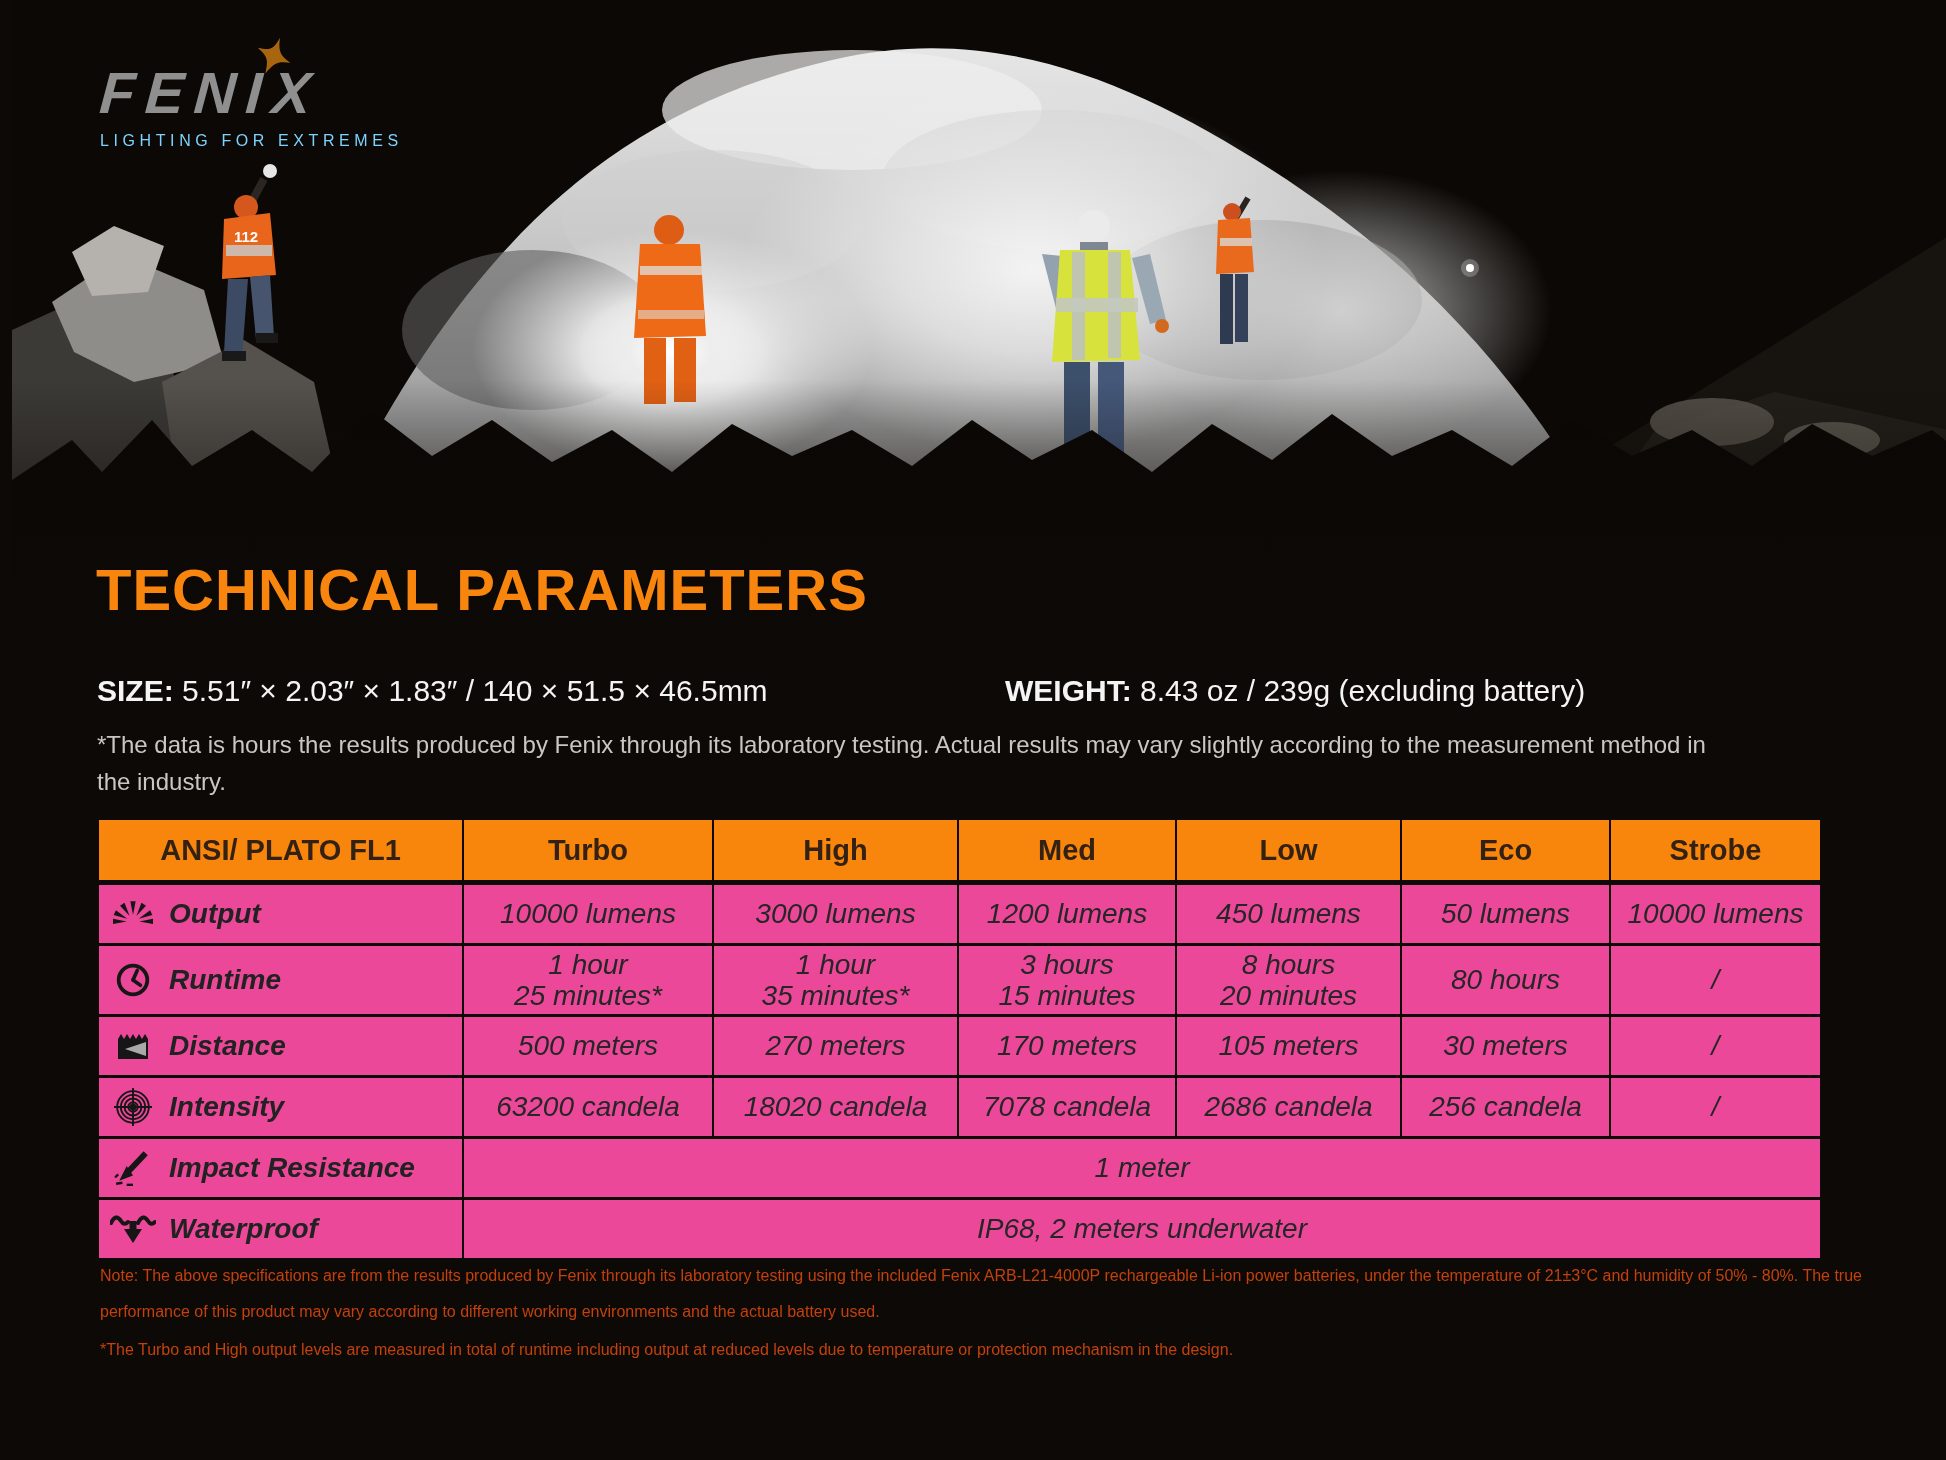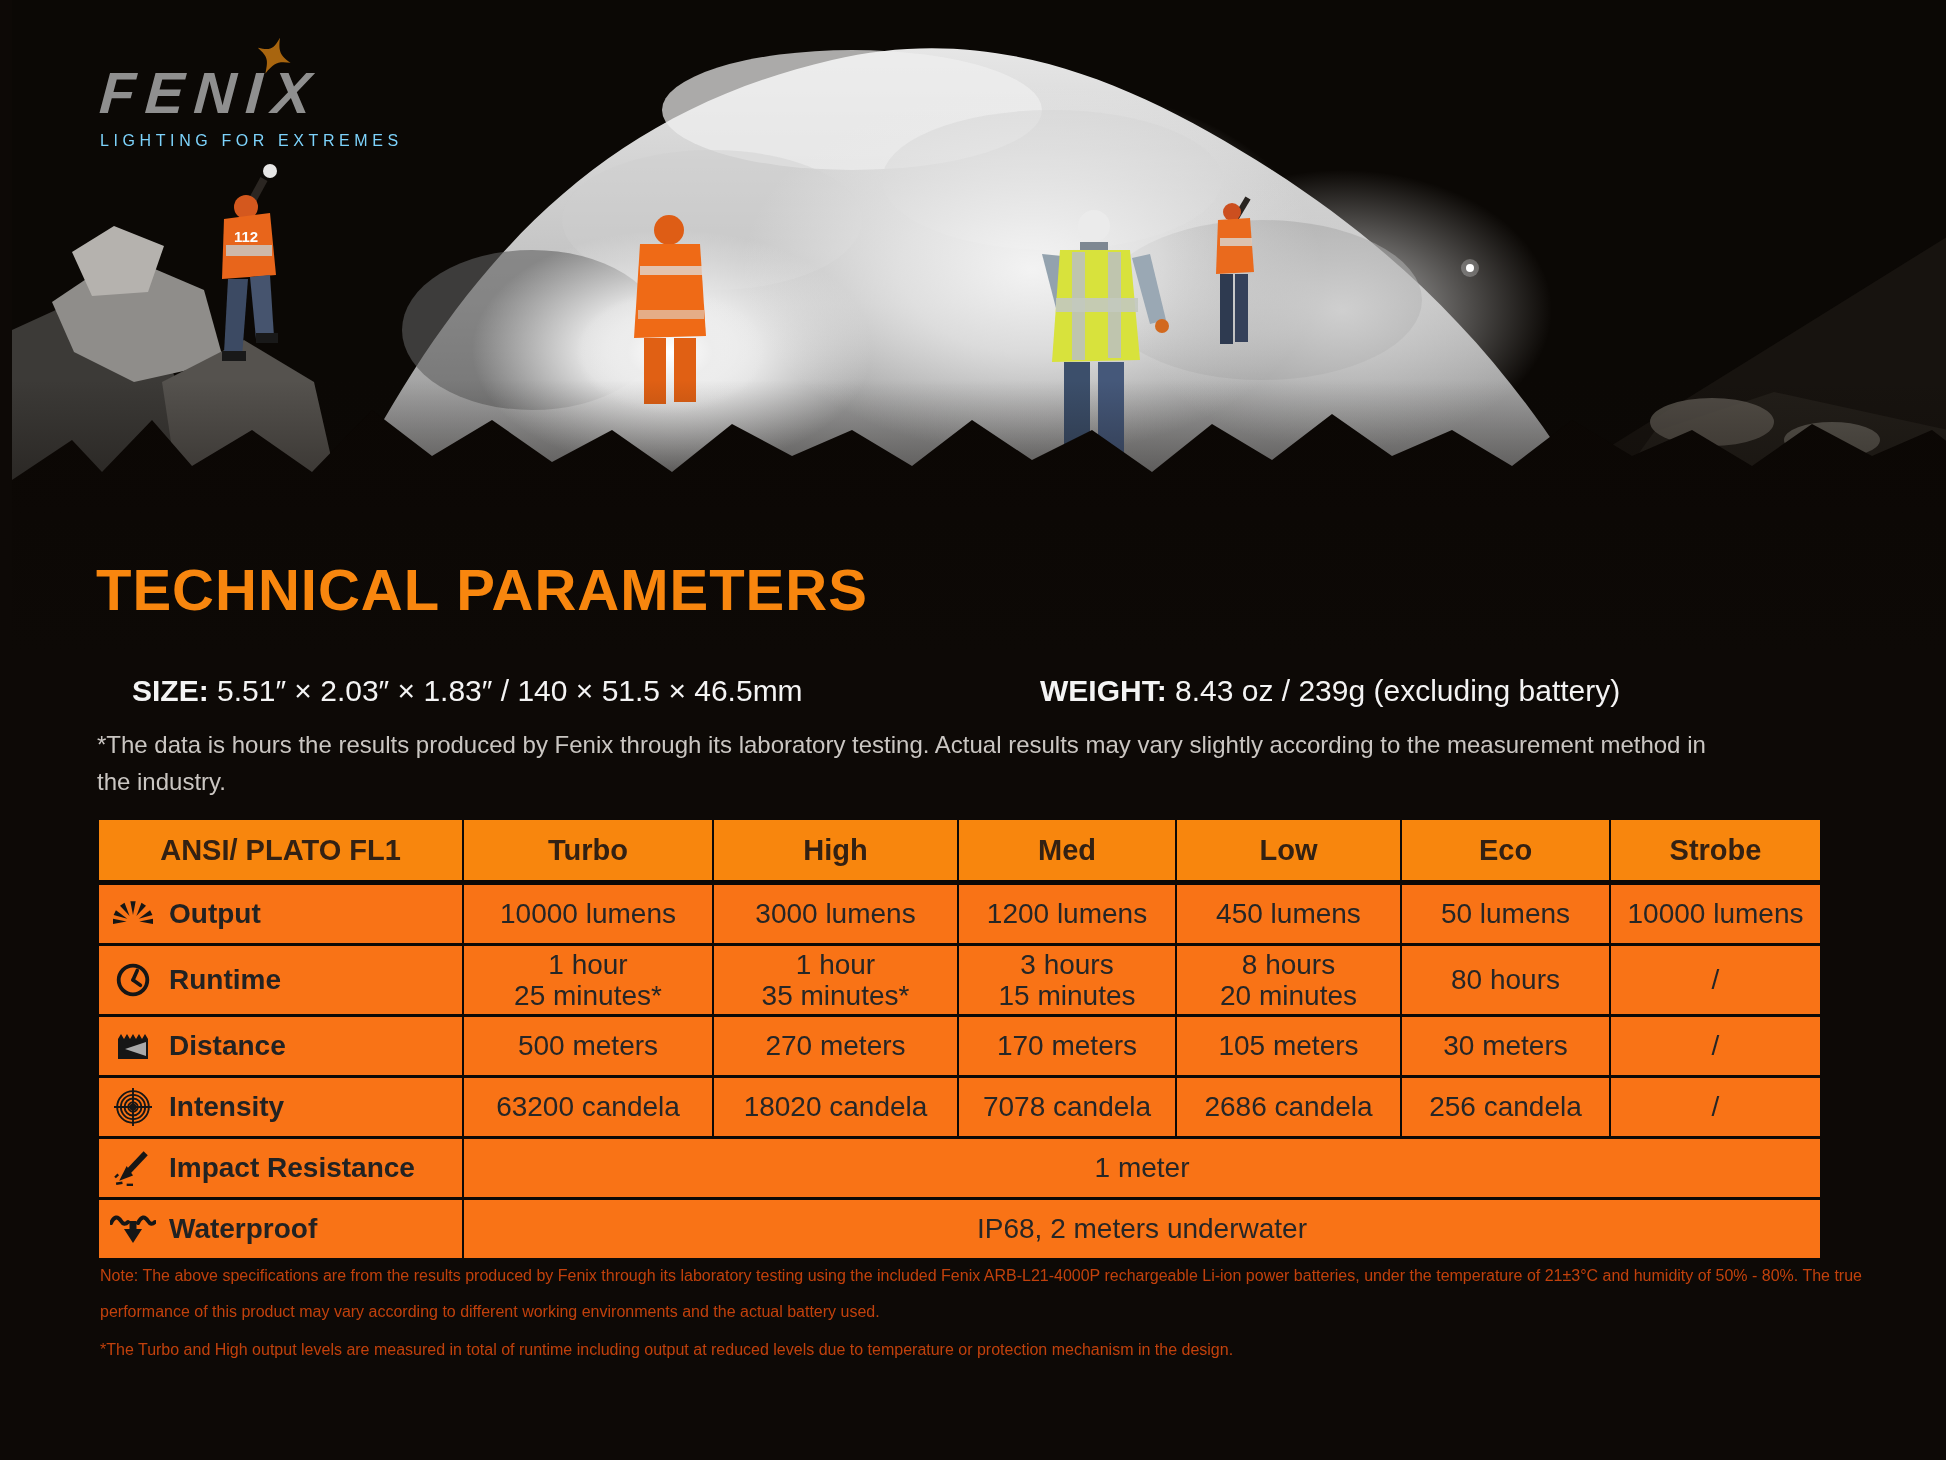--- a/index.html
+++ b/index.html
@@ -11,34 +11,34 @@
   
   .logo{position:absolute;left:100px;top:64px;z-index:5;}
   .logo-word{position:relative;font-size:58px;font-weight:bold;letter-spacing:10px;
              color:#8f8f8f;line-height:1;font-style:italic;transform:skewX(-4deg);}
   .logo-star{position:absolute;left:152px;top:-30px;}
   .logo-tag{margin-top:10px;font-size:16px;letter-spacing:4.6px;color:#7dd3fc;}
 
   
   .title{position:absolute;left:96px;top:556px;font-size:58px;font-weight:bold;
          color:#f8860e;letter-spacing:1px;z-index:5;white-space:nowrap;}
-  .dims{position:absolute;left:97px;top:674px;width:1760px;font-size:30px;color:#f4f4f4;z-index:5;margin-left:35px;}
+  .dims{position:absolute;left:97px;top:674px;width:1760px;font-size:30px;color:#f4f4f4;z-index:5;}
   .dims b{font-weight:bold;}
   .weight{position:absolute;left:908px;top:0;}
   .disclaimer{position:absolute;left:97px;top:726px;width:1620px;font-size:24px;
               line-height:37px;color:#cac6c2;z-index:5;}
 
   
   .spec{position:absolute;left:97px;top:818px;z-index:5;}
   table{border-collapse:collapse;table-layout:fixed;width:1723px;}
   th,td{border:2px solid #0d0906;}
   th{background:#f8860d;color:#332113;font-size:29px;font-weight:bold;height:58px;
      text-align:center;border-bottom-width:5px;}
-  td{background:#f97316;color:#262626;font-size:28px;text-align:center;height:56px;
-     white-space:pre-line;line-height:1.12;border-top-width:3px;border-bottom-width:3px;}
+  td{background:#ec4899;color:#262626;font-size:28px;text-align:center;height:56px;
+     white-space:pre-line;line-height:1.12;border-top-width:3px;border-bottom-width:3px;font-style:italic;}
   td.lbl{text-align:left;}
   .rowlabel{display:flex;align-items:center;gap:13px;padding-left:10px;}
   .rowlabel .ic{width:46px;display:flex;justify-content:center;flex:0 0 46px;}
   .rowlabel b{font-size:28px;color:#222;}
   tr.tall td{height:66px;}
 
   
   .notes{position:absolute;left:100px;top:1258px;width:1780px;z-index:5;
          font-size:16px;line-height:36px;color:#c2410c;}
   .notes p{margin:0 0 2px 0;}

